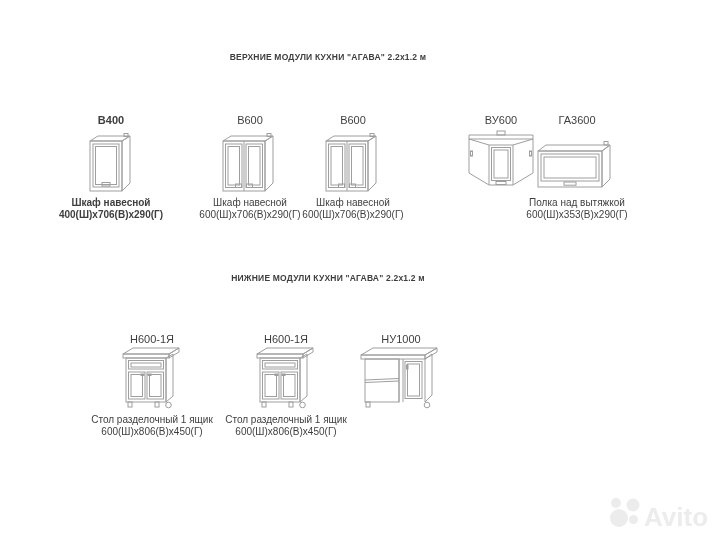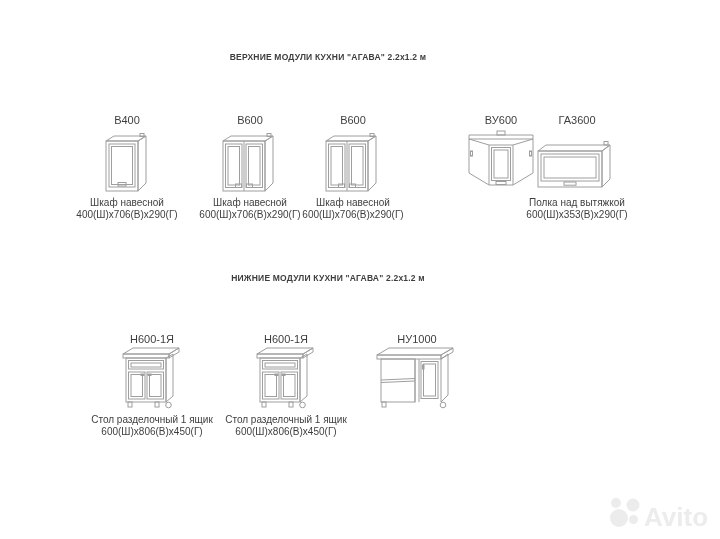--- a/index.html
+++ b/index.html
@@ -58,21 +58,21 @@
     left: 608px; top: 495px;
     width: 104px; height: 36px;
   }
 </style>
 </head>
 <body>
 
 <div class="section-title" style="top:52px;">ВЕРХНИЕ МОДУЛИ КУХНИ "АГАВА" 2.2х1.2 м</div>
 <div class="section-title" style="top:273px;">НИЖНИЕ МОДУЛИ КУХНИ "АГАВА" 2.2х1.2 м</div>
 
-<div class="card upper" style="left:63px; top:113px;">
+<div class="card upper" style="left:47px; top:113px;font-weight:bold;">
   <div class="code">В400</div>
   <div class="draw">
     <svg class="linedraw" width="46" height="60" viewBox="0 0 46 60">
       <rect x="36" y="0.5" width="4" height="3"></rect>
       <polygon points="2,8 34,8 42,3 10,3"></polygon>
       <polygon points="34,8 42,3 42,50 34,58"></polygon>
       <rect x="2" y="8" width="32" height="50"></rect>
       <rect x="5" y="11" width="26" height="43"></rect>
       <rect x="7.5" y="13.5" width="21" height="38"></rect>
       <rect x="14" y="49.5" width="8" height="3.5"></rect>
@@ -224,21 +224,21 @@
       <rect x="34" y="55" width="4" height="5"></rect>
       <circle cx="47.5" cy="58" r="2.8"></circle>
     </svg>
   </div>
   <div class="desc">
     <div>Стол разделочный 1 ящик</div>
     <div>600(Ш)х806(В)х450(Г)</div>
   </div>
 </div>
 
-<div class="card lower" style="left:353px; top:332px;">
+<div class="card lower" style="left:337px; top:332px;">
   <div class="code">НУ1000</div>
   <div class="draw">
     <svg class="linedraw" width="84" height="63" viewBox="0 0 84 63">
       <polygon points="2,8 66,8 78,1 14,1"></polygon>
       <rect x="2" y="8" width="64" height="4"></rect>
       <polygon points="66,8 78,1 78,5 66,12"></polygon>
       <rect x="6" y="12" width="34" height="43"></rect>
       <line x1="6" y1="33" x2="40" y2="31.5"></line>
       <line x1="6" y1="35.5" x2="40" y2="34"></line>
       <line x1="40" y1="12" x2="40" y2="55"></line>

